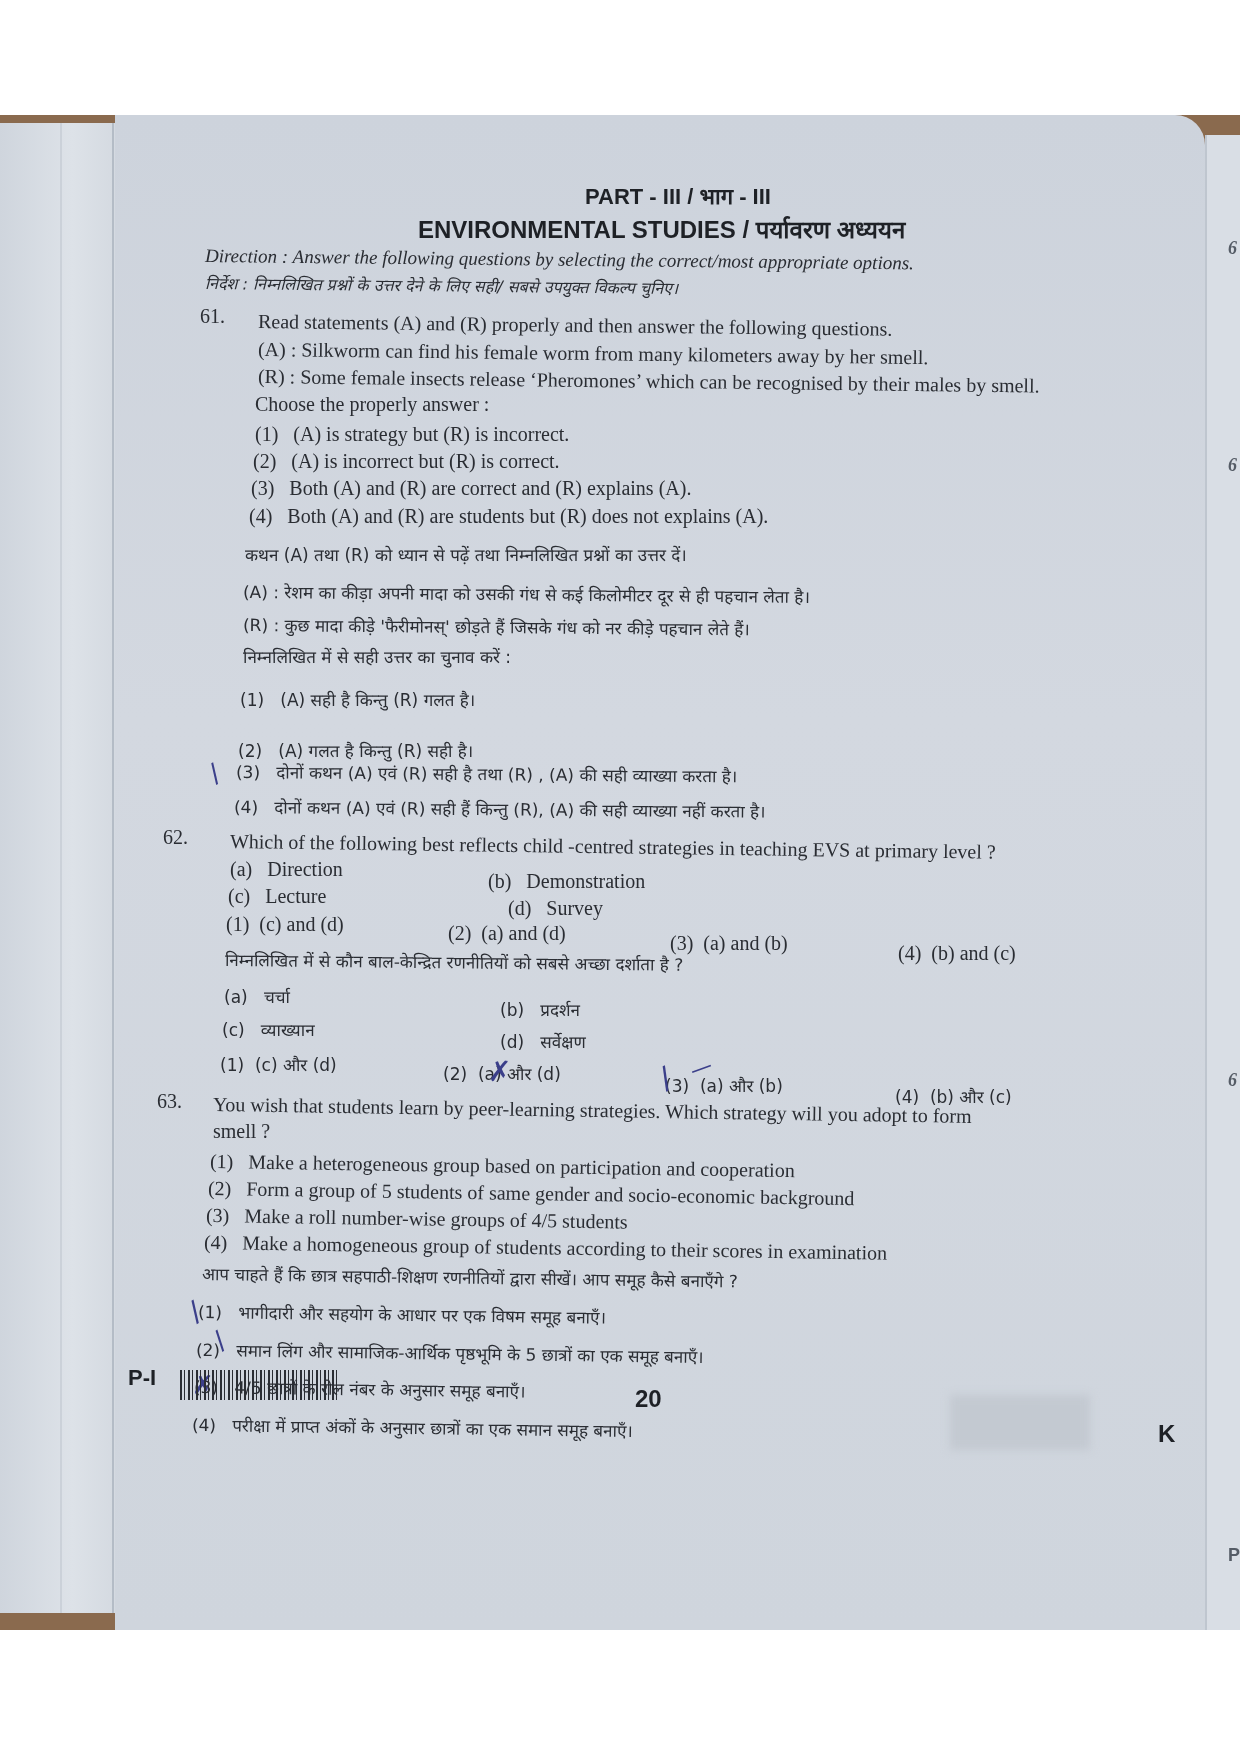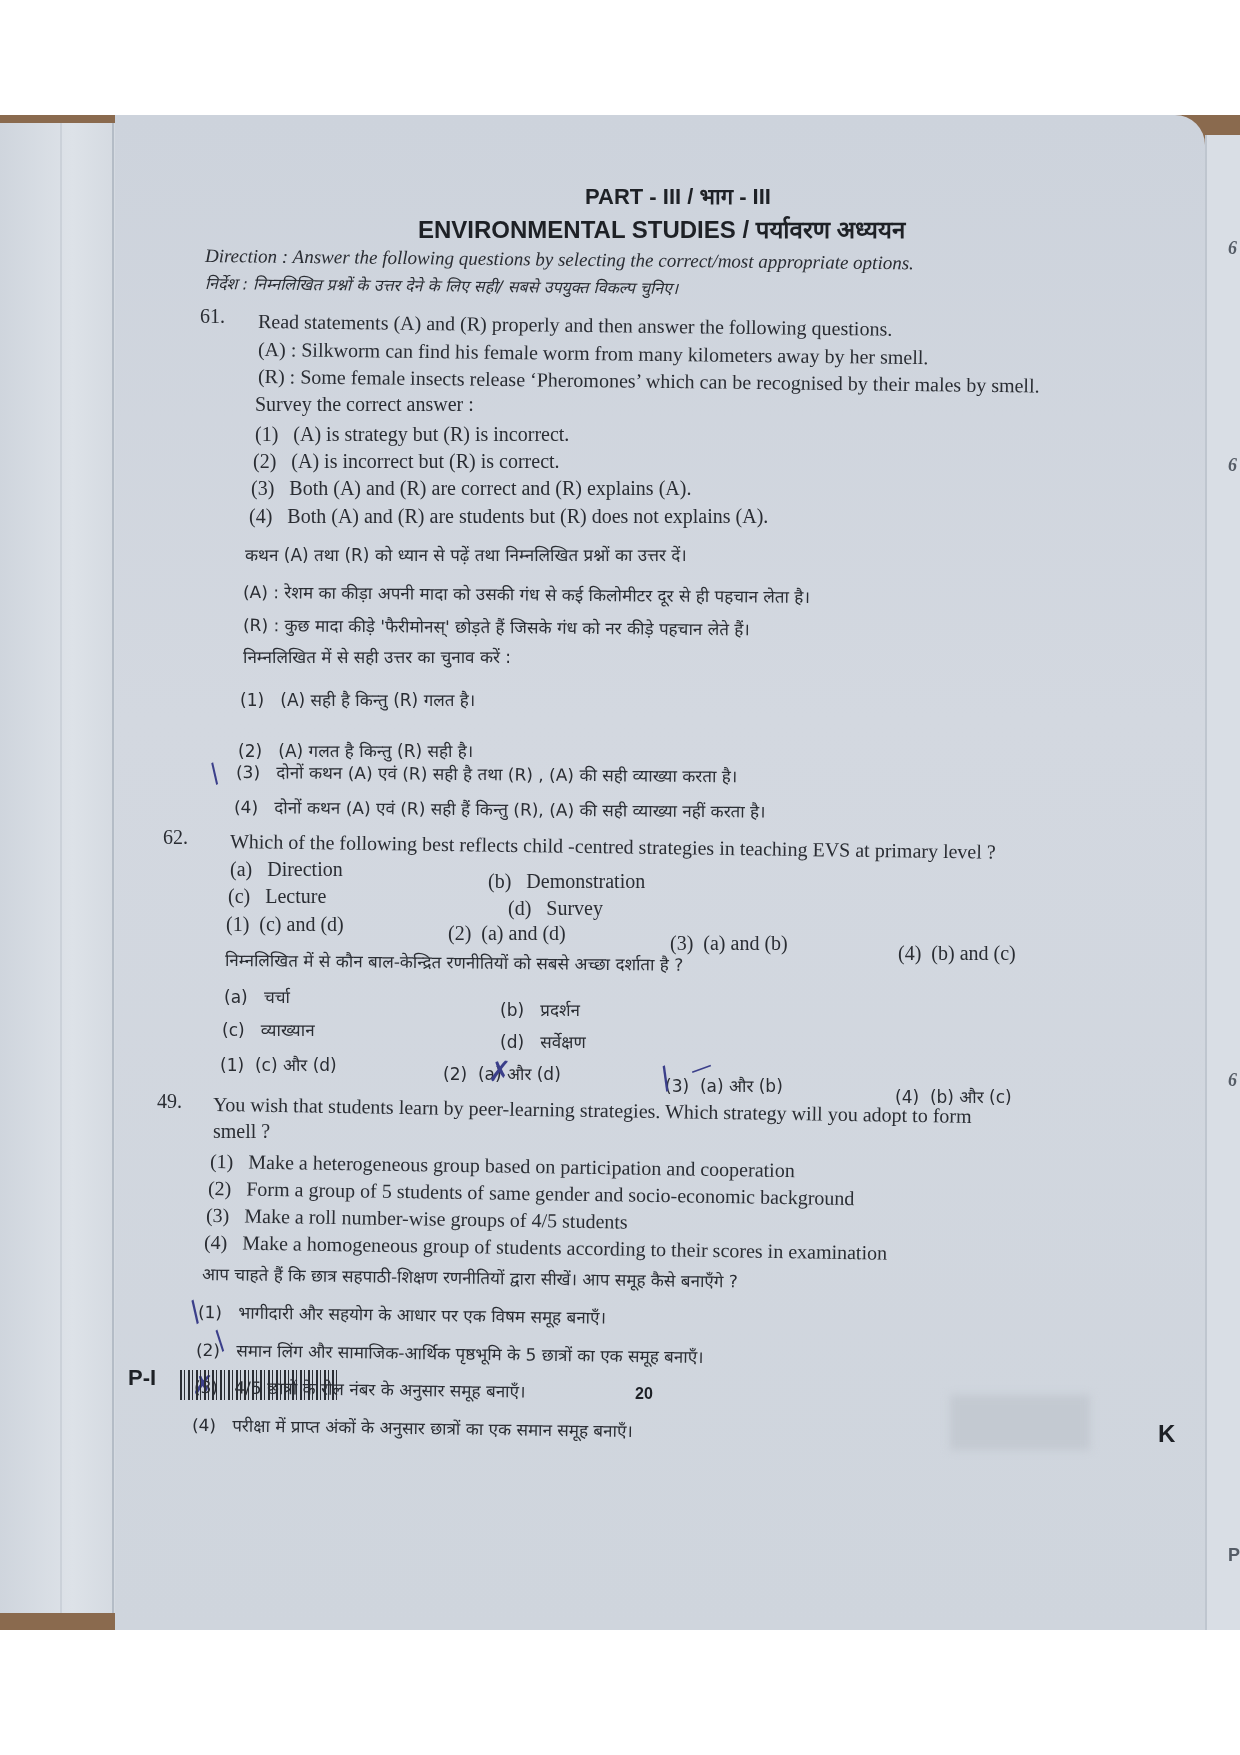--- a/index.html
+++ b/index.html
@@ -40,21 +40,21 @@
 <div class="txt head" style="left:585px;top:180px;font-size:22px">PART - III / भाग - III</div>
 <div class="txt head" style="left:418px;top:212px;font-size:24px">ENVIRONMENTAL STUDIES / पर्यावरण अध्ययन</div>
 <div class="txt en it" style="left:205px;top:245px;font-size:19px;transform:rotate(0.6deg);transform-origin:left">Direction : Answer the following questions by selecting the correct/most appropriate options.</div>
 <div class="txt hi it" style="left:205px;top:272px;font-size:16px;transform:rotate(0.6deg);transform-origin:left">निर्देश : निम्नलिखित प्रश्नों के उत्तर देने के लिए सही/ सबसे उपयुक्त विकल्प चुनिए।</div>
 
 <div>
   <div class="txt en" style="left:200px;top:305px">61.</div>
   <div class="txt en" style="left:258px;top:310px;transform:rotate(0.7deg);transform-origin:left">Read statements (A) and (R) properly and then answer the following questions.</div>
   <div class="txt en" style="left:258px;top:338px;transform:rotate(0.7deg);transform-origin:left">(A) : Silkworm can find his female worm from many kilometers away by her smell.</div>
   <div class="txt en" style="left:258px;top:365px;transform:rotate(0.7deg);transform-origin:left">(R) : Some female insects release ‘Pheromones’ which can be recognised by their males by smell.</div>
-  <div class="txt en" style="left:255px;top:393px">Survey the correct answer :</div>
+  <div class="txt en" style="left:255px;top:393px">Choose the properly answer :</div>
   <div class="txt en" style="left:255px;top:423px"><span>(1)</span>&nbsp;&nbsp;&nbsp;<span>(A) is strategy but (R) is incorrect.</span></div>
   <div class="txt en" style="left:253px;top:450px"><span>(2)</span>&nbsp;&nbsp;&nbsp;<span>(A) is incorrect but (R) is correct.</span></div>
   <div class="txt en" style="left:251px;top:477px"><span>(3)</span>&nbsp;&nbsp;&nbsp;<span>Both (A) and (R) are correct and (R) explains (A).</span></div>
   <div class="txt en" style="left:249px;top:505px"><span>(4)</span>&nbsp;&nbsp;&nbsp;<span>Both (A) and (R) are students but (R) does not explains (A).</span></div>
 
   <div class="txt hi" style="left:245px;top:543px">कथन (A) तथा (R) को ध्यान से पढ़ें तथा निम्नलिखित प्रश्नों का उत्तर दें।</div>
   <div class="txt hi" style="left:243px;top:580px;transform:rotate(0.5deg);transform-origin:left">(A) : रेशम का कीड़ा अपनी मादा को उसकी गंध से कई किलोमीटर दूर से ही पहचान लेता है।</div>
   <div class="txt hi" style="left:243px;top:613px;transform:rotate(0.5deg);transform-origin:left">(R) : कुछ मादा कीड़े 'फैरीमोनस्' छोड़ते हैं जिसके गंध को नर कीड़े पहचान लेते हैं।</div>
   <div class="txt hi" style="left:243px;top:645px">निम्नलिखित में से सही उत्तर का चुनाव करें :</div>
   <div class="txt hi" style="left:240px;top:688px"><span>(1)</span>&nbsp;&nbsp;&nbsp;<span>(A) सही है किन्तु (R) गलत है।</span></div>
@@ -84,35 +84,35 @@
   <div class="txt hi" style="left:220px;top:1053px"><span>(1)</span>&nbsp;&nbsp;<span>(c) और (d)</span></div>
   <div class="txt hi" style="left:443px;top:1062px"><span>(2)</span>&nbsp;&nbsp;<span>(a) और (d)</span></div>
   <div class="txt hi" style="left:665px;top:1074px"><span>(3)</span>&nbsp;&nbsp;<span>(a) और (b)</span></div>
   <div class="txt hi" style="left:895px;top:1085px"><span>(4)</span>&nbsp;&nbsp;<span>(b) और (c)</span></div>
   <div class="mark" style="left:488px;top:1055px;font-size:28px">✗</div>
   <div class="mark" style="left:660px;top:1060px;font-size:30px;transform:rotate(-25deg)">/</div>
   <div class="mark" style="left:690px;top:1055px;font-size:22px;transform:rotate(-20deg)">—</div>
 </div>
 
 <div>
-  <div class="txt en" style="left:157px;top:1090px">49.</div>
+  <div class="txt en" style="left:157px;top:1090px">63.</div>
   <div class="txt en" style="left:213px;top:1093px;transform:rotate(0.9deg);transform-origin:left">You wish that students learn by peer-learning strategies. Which strategy will you adopt to form</div>
   <div class="txt en" style="left:213px;top:1120px">smell ?</div>
   <div class="txt en" style="left:210px;top:1150px;transform:rotate(0.9deg);transform-origin:left"><span>(1)</span>&nbsp;&nbsp;&nbsp;<span>Make a heterogeneous group based on participation and cooperation</span></div>
   <div class="txt en" style="left:208px;top:1177px;transform:rotate(0.9deg);transform-origin:left"><span>(2)</span>&nbsp;&nbsp;&nbsp;<span>Form a group of 5 students of same gender and socio-economic background</span></div>
   <div class="txt en" style="left:206px;top:1204px;transform:rotate(0.9deg);transform-origin:left"><span>(3)</span>&nbsp;&nbsp;&nbsp;<span>Make a roll number-wise groups of 4/5 students</span></div>
   <div class="txt en" style="left:204px;top:1231px;transform:rotate(0.9deg);transform-origin:left"><span>(4)</span>&nbsp;&nbsp;&nbsp;<span>Make a homogeneous group of students according to their scores in examination</span></div>
 
   <div class="txt hi" style="left:202px;top:1262px;transform:rotate(0.8deg);transform-origin:left">आप चाहते हैं कि छात्र सहपाठी-शिक्षण रणनीतियों द्वारा सीखें। आप समूह कैसे बनाएँगे ?</div>
   <div class="txt hi" style="left:198px;top:1300px;transform:rotate(0.8deg);transform-origin:left"><span>(1)</span>&nbsp;&nbsp;&nbsp;<span>भागीदारी और सहयोग के आधार पर एक विषम समूह बनाएँ।</span></div>
   <div class="txt hi" style="left:196px;top:1338px;transform:rotate(0.8deg);transform-origin:left"><span>(2)</span>&nbsp;&nbsp;&nbsp;<span>समान लिंग और सामाजिक-आर्थिक पृष्ठभूमि के 5 छात्रों का एक समूह बनाएँ।</span></div>
   <div class="txt hi" style="left:194px;top:1375px;transform:rotate(0.8deg);transform-origin:left"><span>(3)</span>&nbsp;&nbsp;&nbsp;<span>4/5 छात्रों के रोल नंबर के अनुसार समूह बनाएँ।</span></div>
   <div class="txt hi" style="left:192px;top:1413px;transform:rotate(0.8deg);transform-origin:left"><span>(4)</span>&nbsp;&nbsp;&nbsp;<span>परीक्षा में प्राप्त अंकों के अनुसार छात्रों का एक समान समूह बनाएँ।</span></div>
   <div class="mark" style="left:190px;top:1295px;font-size:28px;transform:rotate(-30deg)">/</div>
   <div class="mark" style="left:215px;top:1325px;font-size:26px;transform:rotate(-35deg)">/</div>
   <div class="mark" style="left:192px;top:1370px;font-size:26px">✗</div>
 </div>
 
 <div class="txt head" style="left:128px;top:1365px;font-size:22px">P-I</div>
 <div class="barcode"></div>
-<div class="txt head" style="left:635px;top:1385px;font-size:16px">20</div>
+<div class="txt head" style="left:635px;top:1385px;font-size:24px">20</div>
 <div class="smudge"></div>
 <div class="txt head" style="left:1158px;top:1420px;font-size:24px">K</div>
 
 </body></html>

